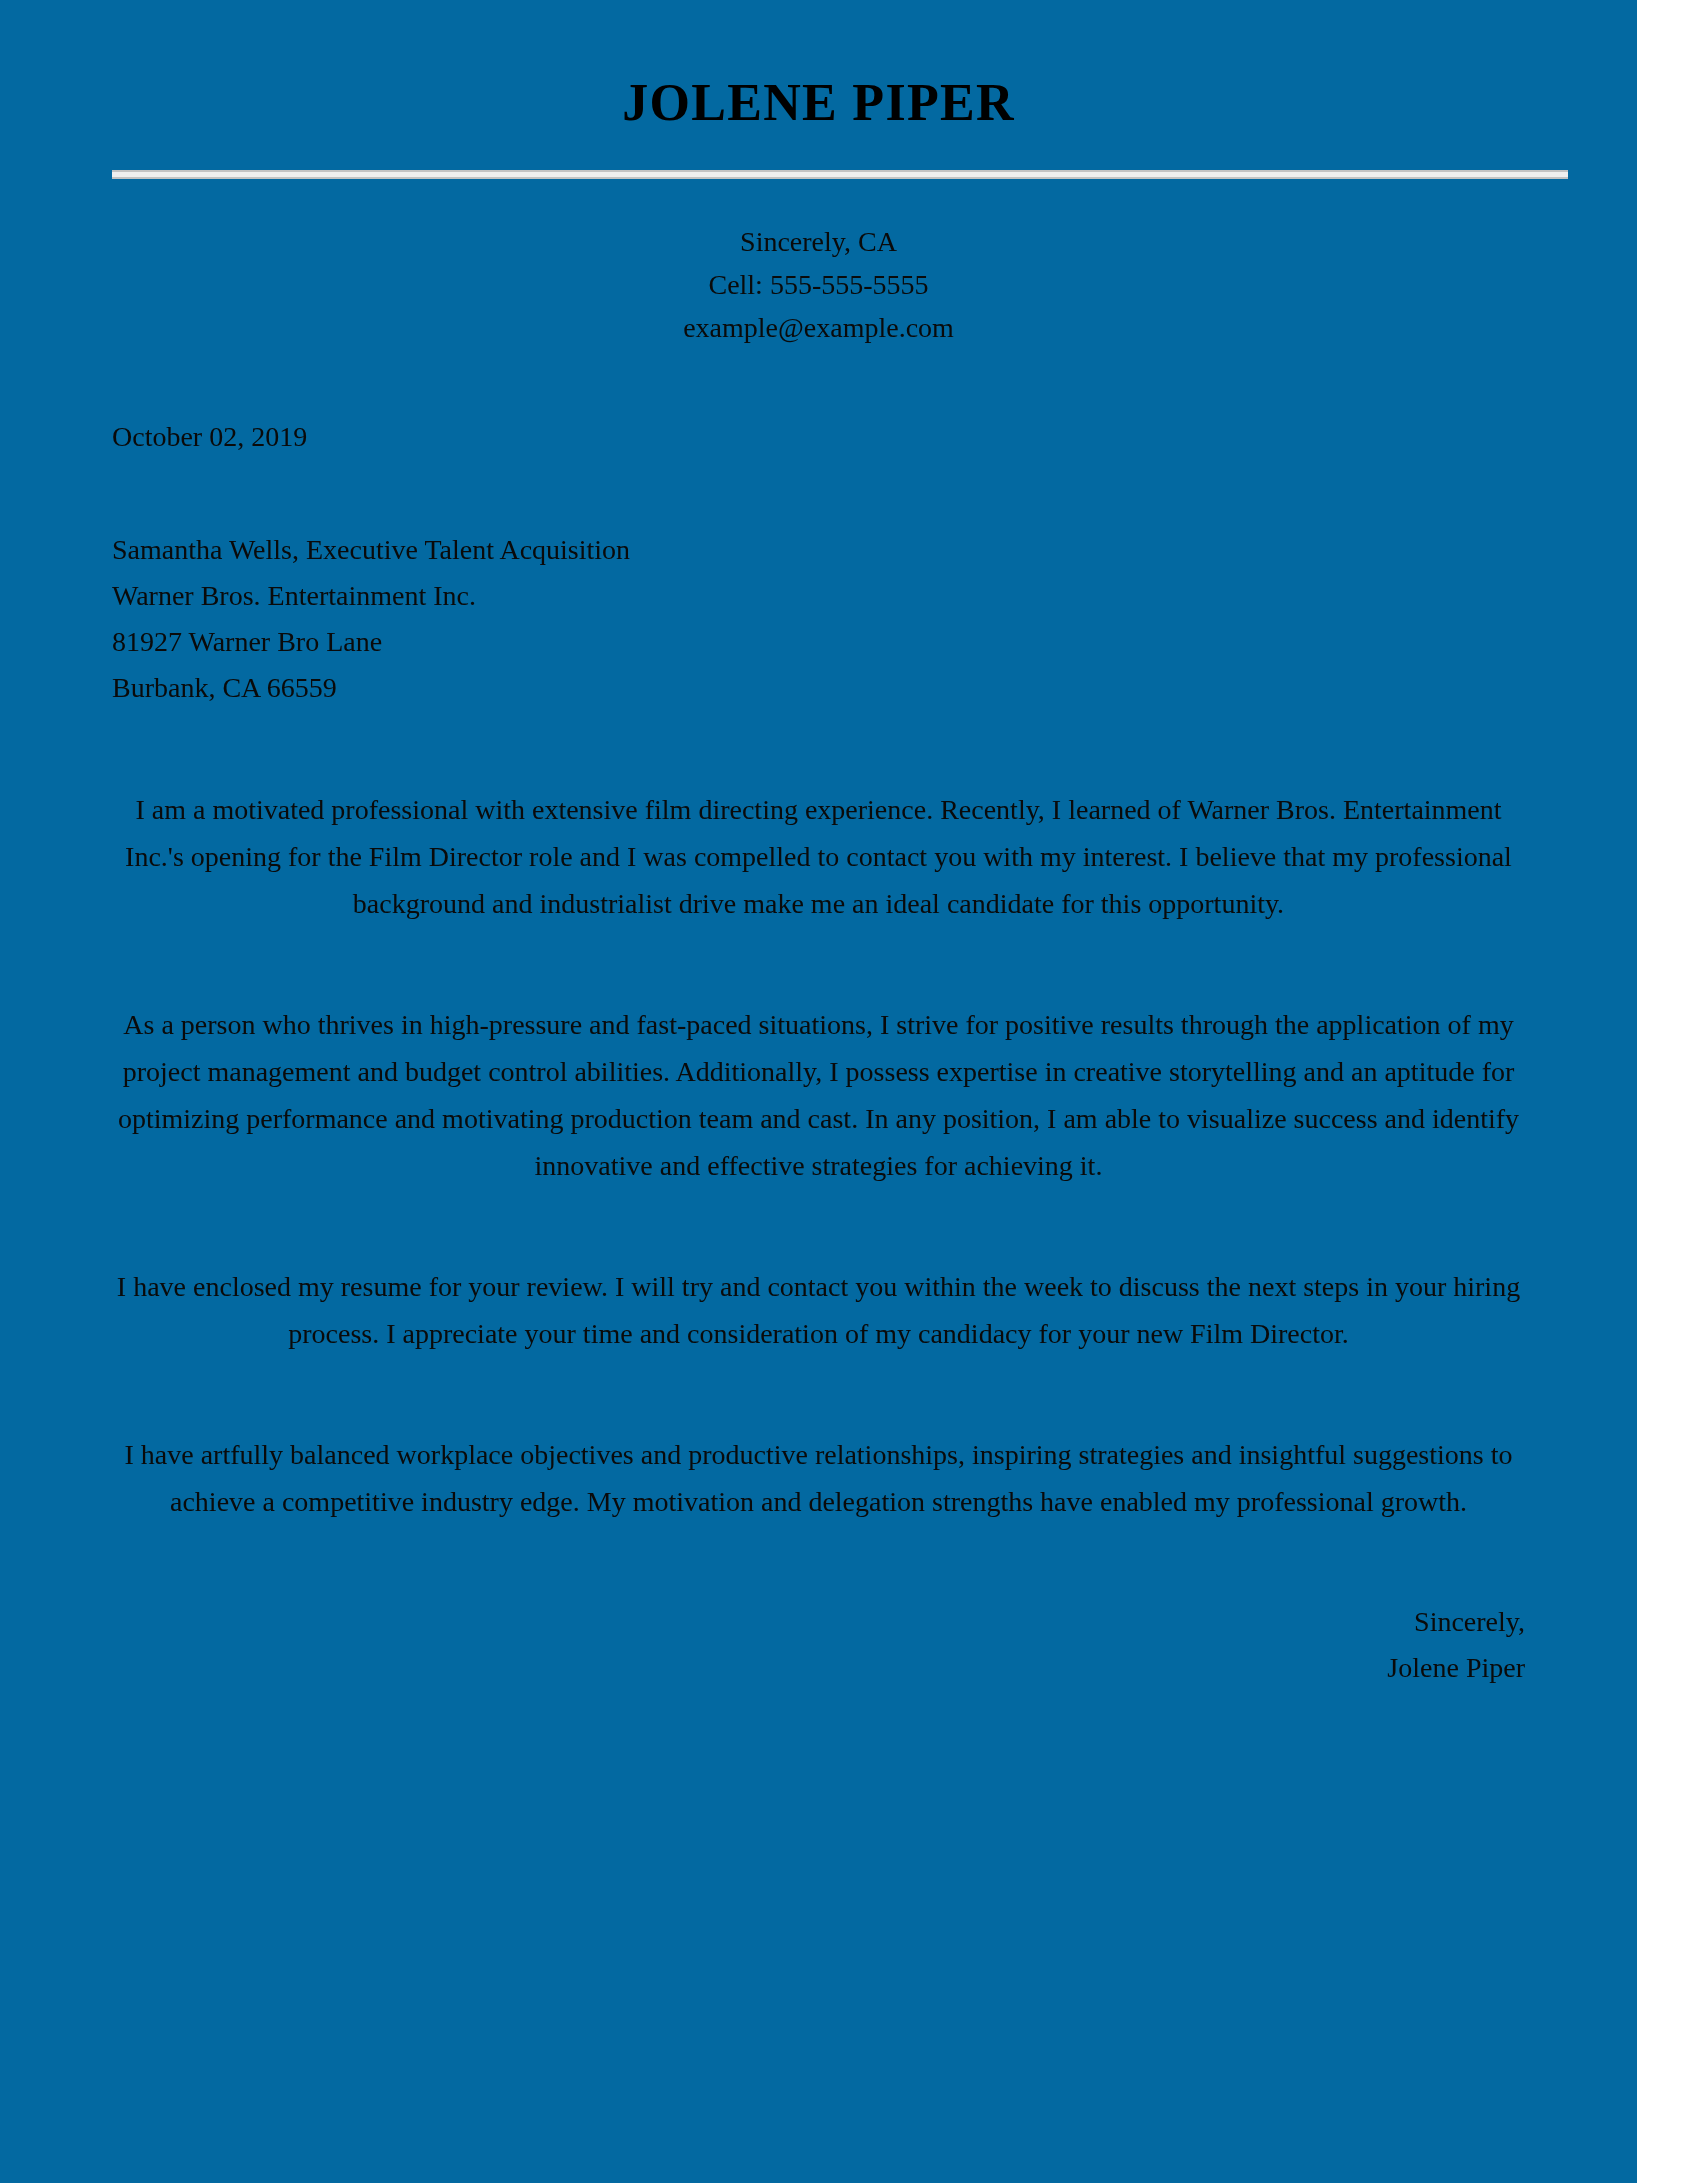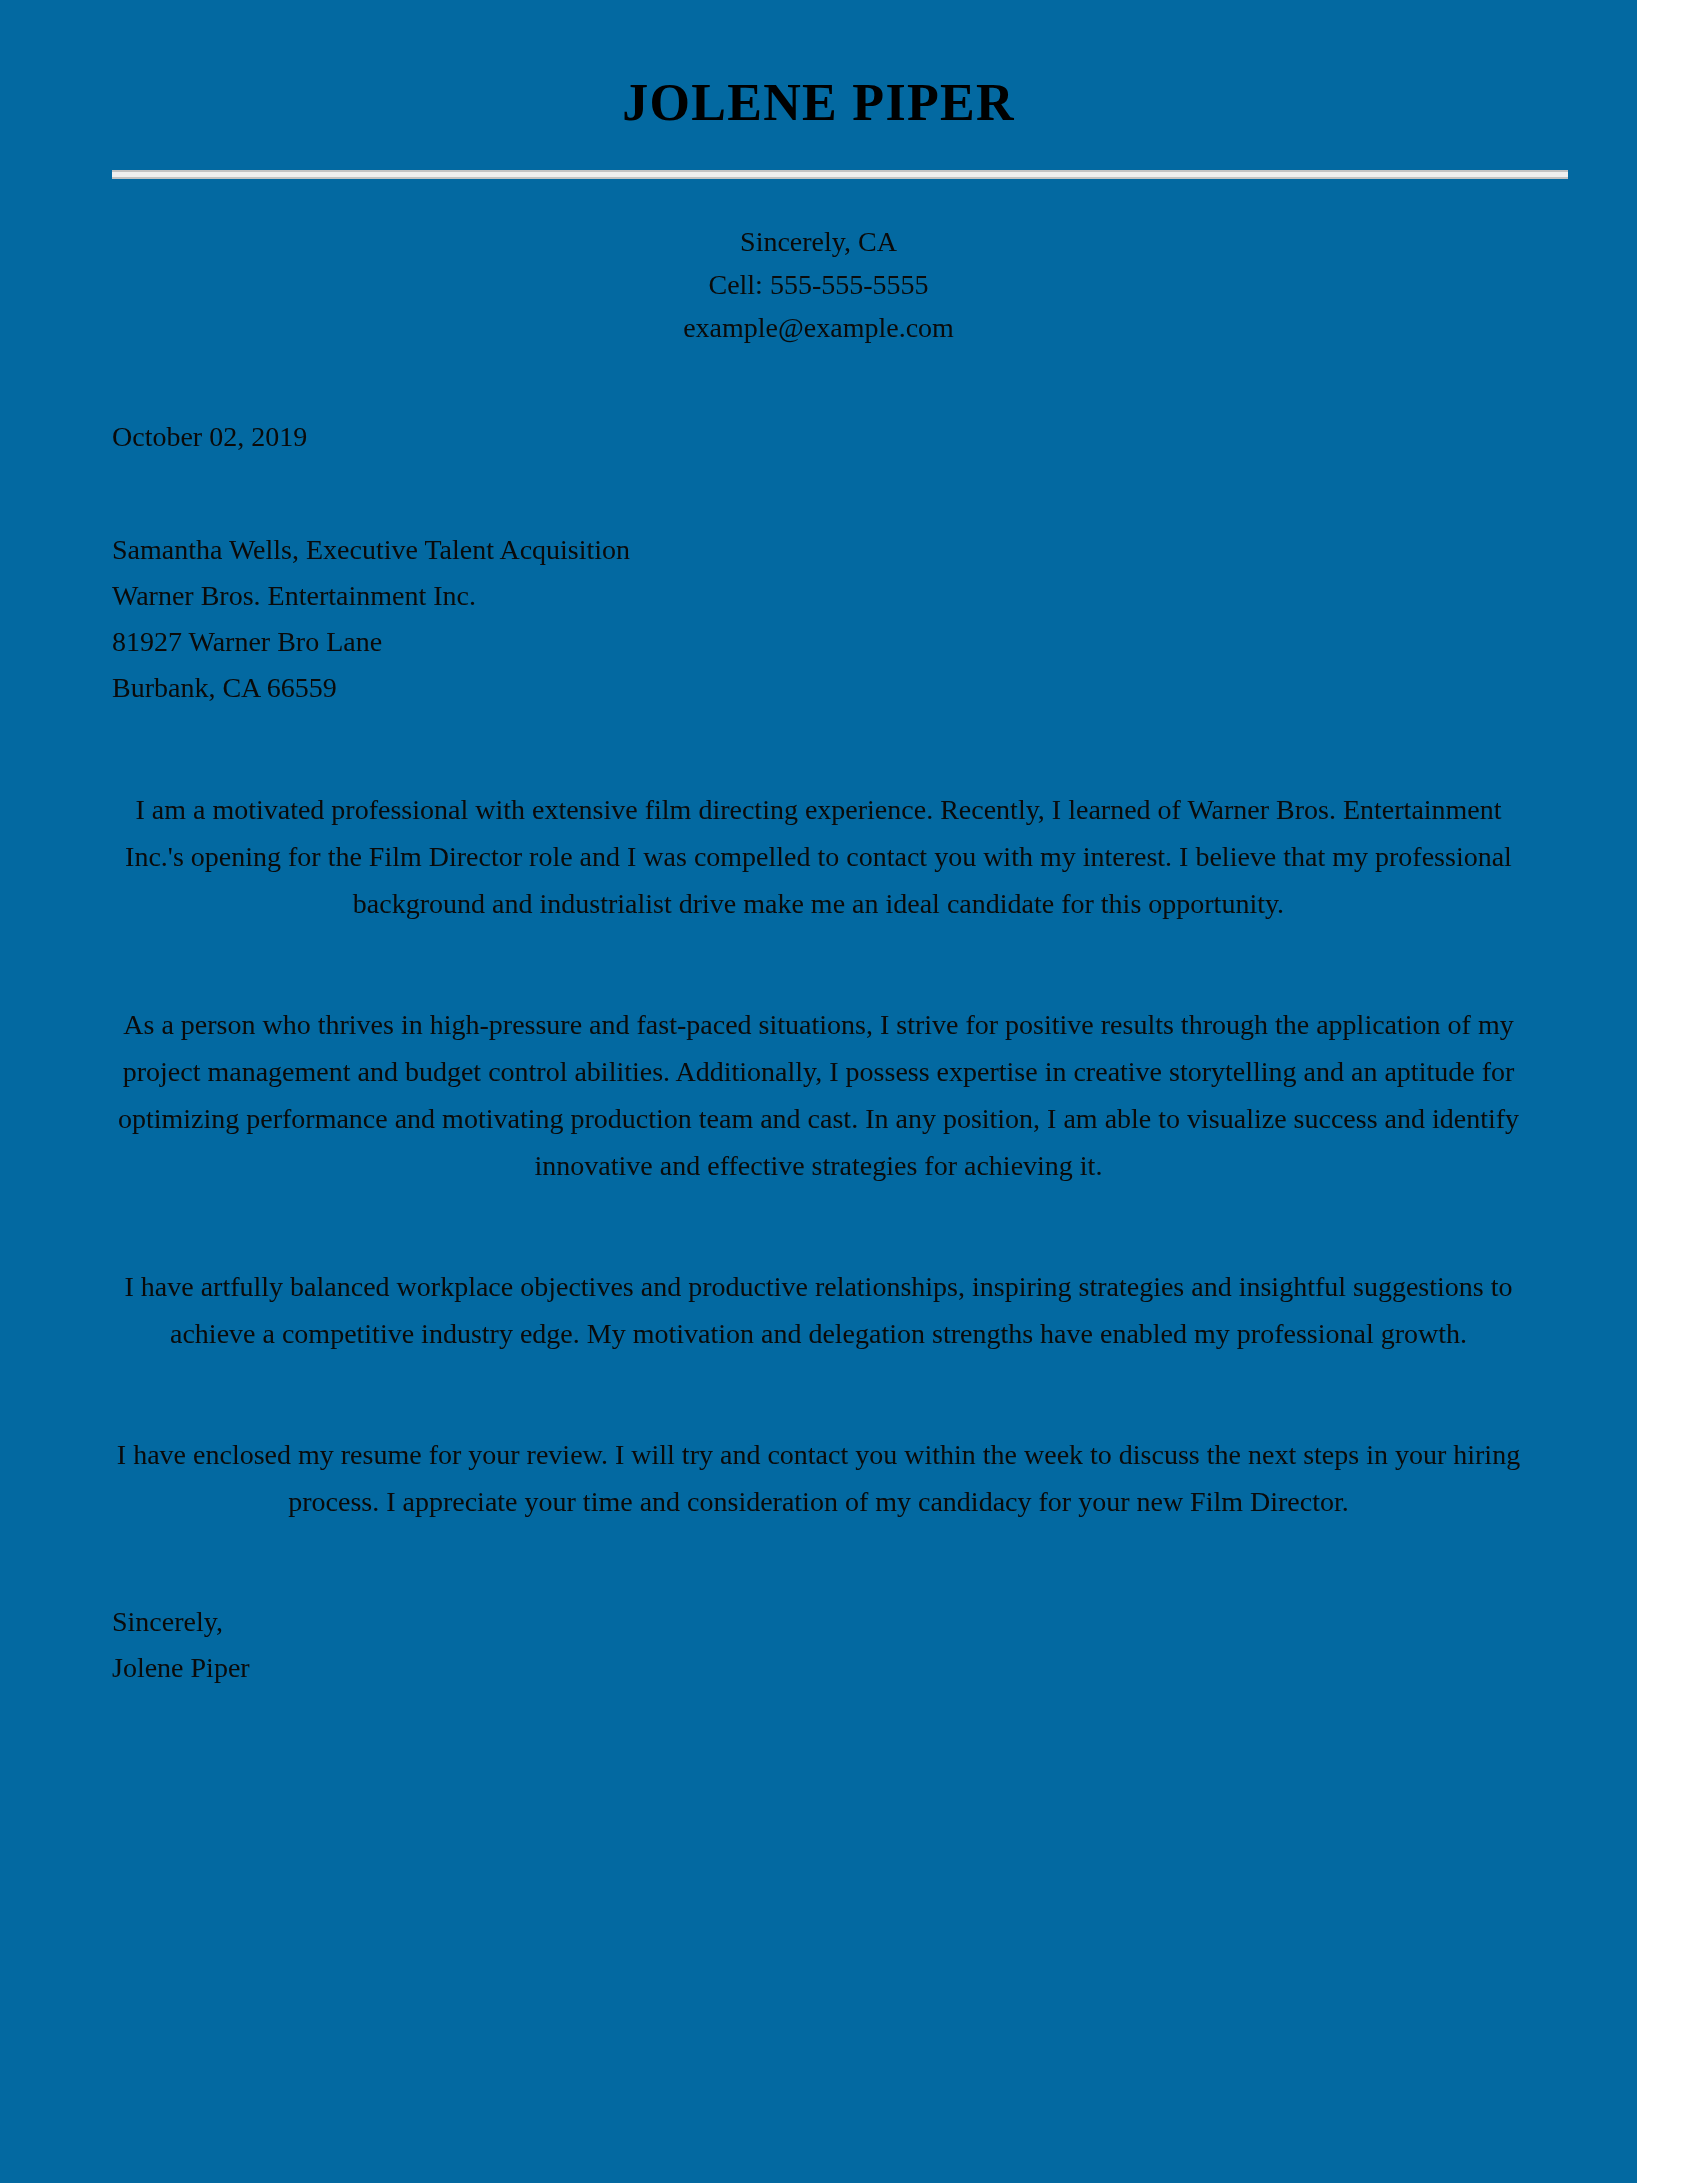--- a/index.html
+++ b/index.html
@@ -73,20 +73,21 @@
     margin-top: 74px;
     font-size: 28px;
     line-height: 1.68;
     text-align: center;
   }
 
   .closing-block {
     margin-top: 74px;
     font-size: 28px;
     line-height: 1.65;
+    text-align: right;
   }
 </style>
 </head>
 <body>
 
 <div class="page">
 
   <h1 class="applicant-name">JOLENE PIPER</h1>
 
   <div class="header-divider"></div>
@@ -103,22 +104,22 @@
     <div>Samantha Wells, Executive Talent Acquisition</div>
     <div>Warner Bros. Entertainment Inc.</div>
     <div>81927 Warner Bro Lane</div>
     <div>Burbank, CA 66559</div>
   </div>
 
 
   <div class="letter-body">
     <p>I am a motivated professional with extensive film directing experience. Recently, I learned of Warner Bros. Entertainment Inc.'s opening for the Film Director role and I was compelled to contact you with my interest. I believe that my professional background and industrialist drive make me an ideal candidate for this opportunity.</p>
     <p>As a person who thrives in high-pressure and fast-paced situations, I strive for positive results through the application of my project management and budget control abilities. Additionally, I possess expertise in creative storytelling and an aptitude for optimizing performance and motivating production team and cast. In any position, I am able to visualize success and identify innovative and effective strategies for achieving it.</p>
+    <p>I have enclosed my resume for your review. I will try and contact you within the week to discuss the next steps in your hiring process. I appreciate your time and consideration of my candidacy for your new Film Director.</p>
     <p>I have artfully balanced workplace objectives and productive relationships, inspiring strategies and insightful suggestions to achieve a competitive industry edge. My motivation and delegation strengths have enabled my professional growth.</p>
-    <p>I have enclosed my resume for your review. I will try and contact you within the week to discuss the next steps in your hiring process. I appreciate your time and consideration of my candidacy for your new Film Director.</p>
   </div>
 
   <div class="closing-block">
     <div>Sincerely,</div>
     <div>Jolene Piper</div>
   </div>
 
 </div>
 
 

